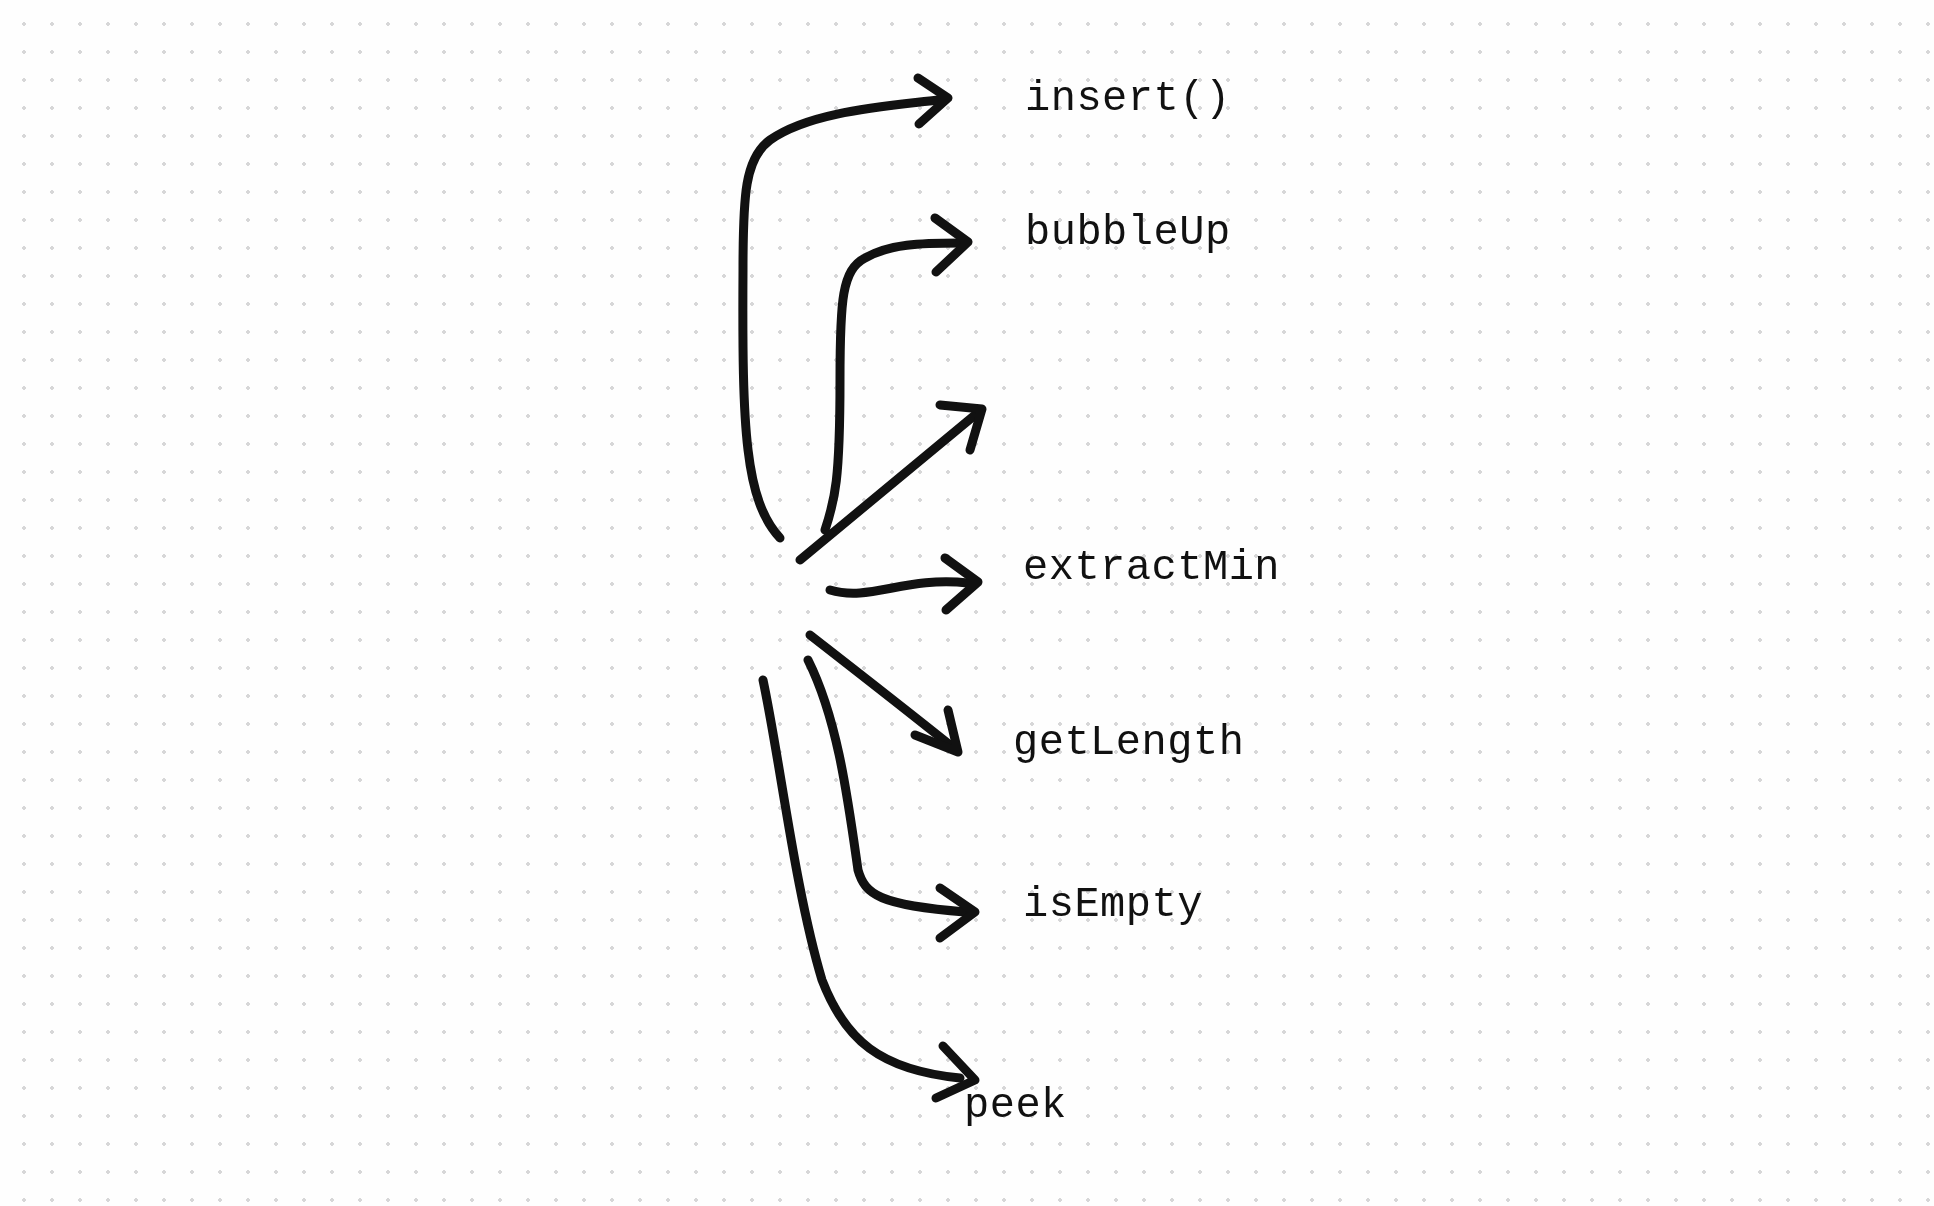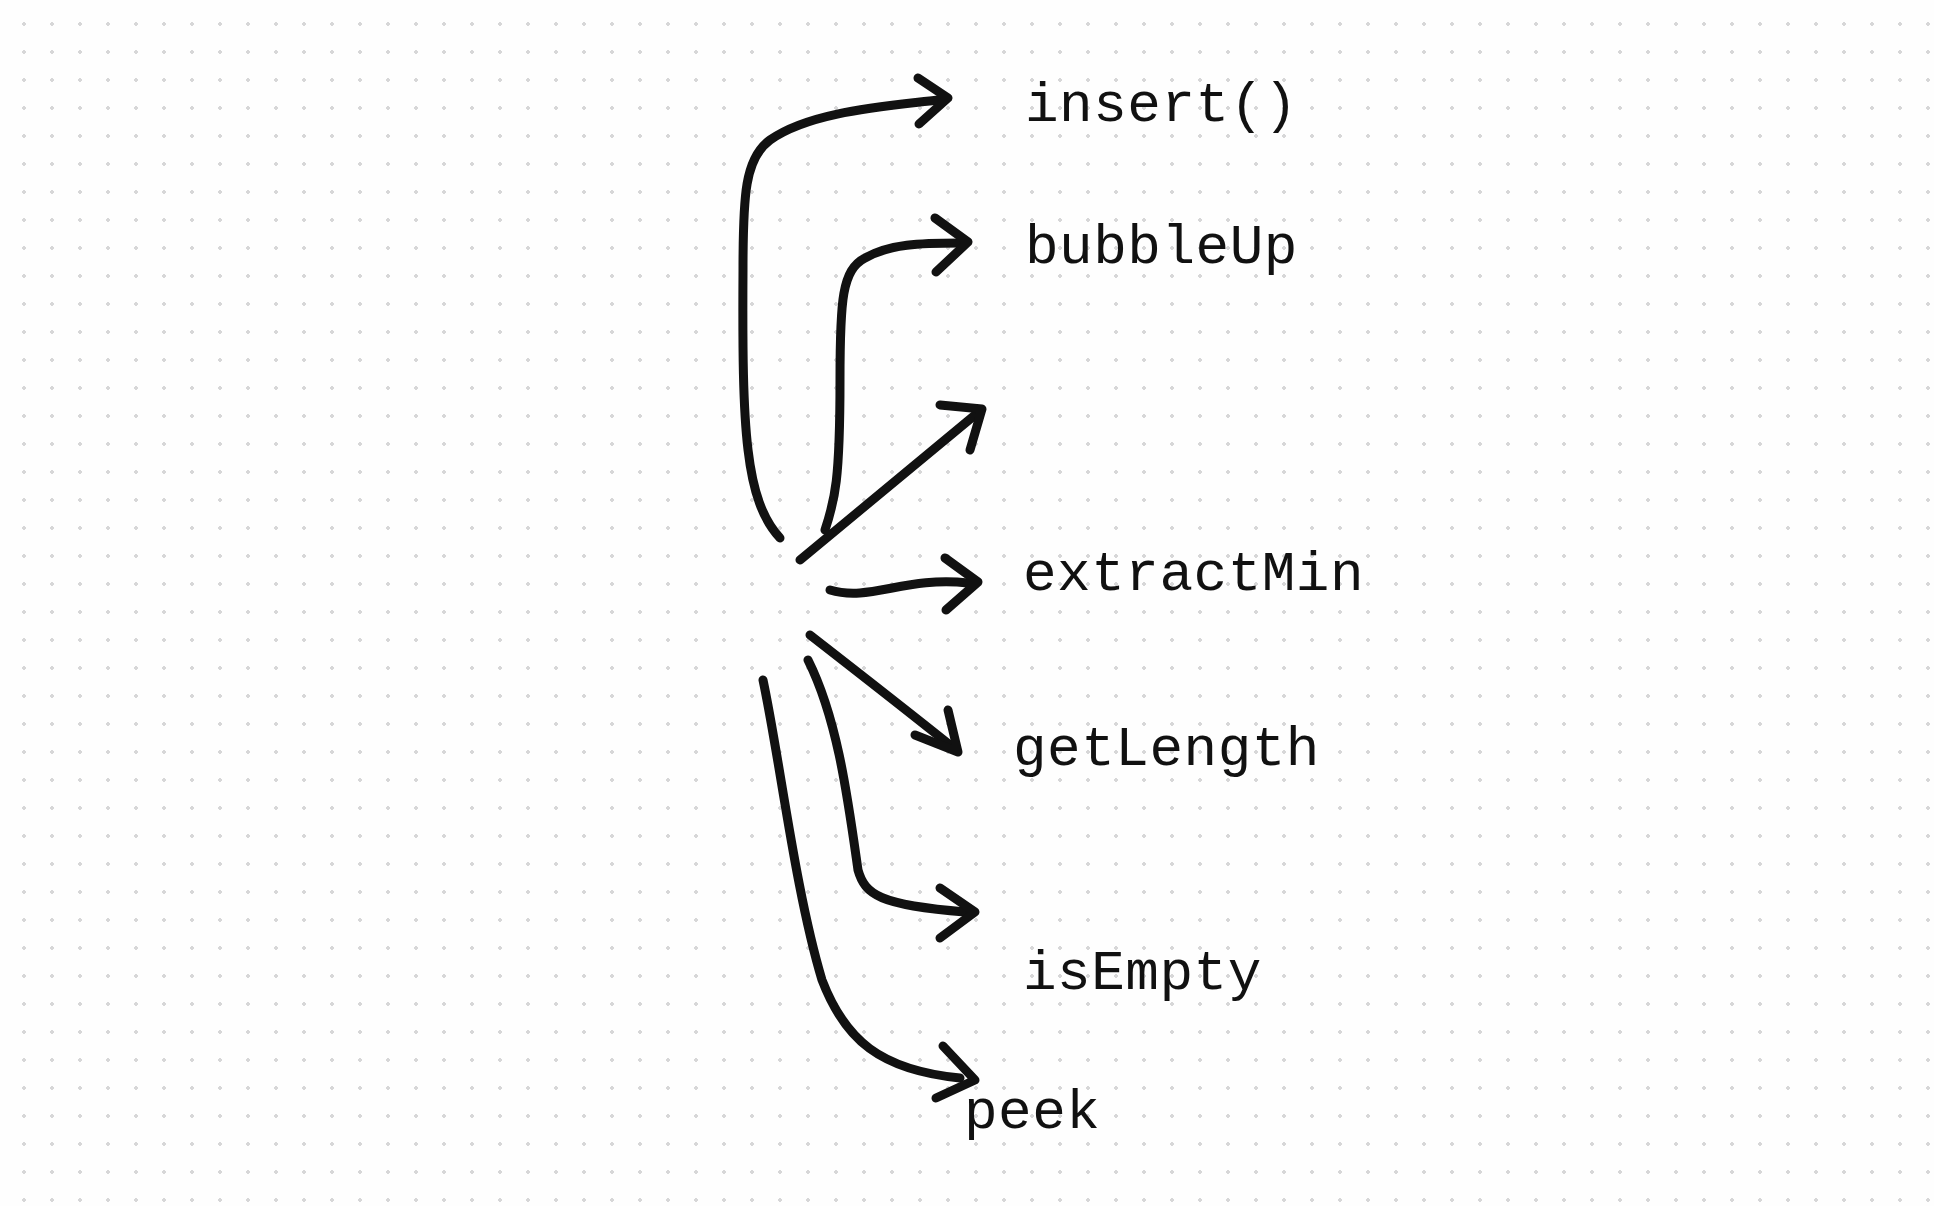--- a/index.html
+++ b/index.html
@@ -18,21 +18,21 @@
     width: 1934px;
     height: 1206px;
     background-color: #fefefe;
     background-image: radial-gradient(circle, #d7d7d8 1.6px, transparent 1.6px);
     background-size: 28px 28px;
     background-position: 10px 10px;
   }
 
   .label {
     position: absolute;
-    font-size: 56px;
+    font-size: 42px;
     color: #111;
     white-space: nowrap;
     line-height: 1;
     font-weight: 400;
     letter-spacing: 0.5px;
   }
 
   svg.arrows {
     position: absolute;
     top: 0;
@@ -51,28 +51,28 @@
   }
 </style>
 </head>
 <body>
 
 <div class="canvas">
 
 
   <div class="label" style="left:1025px; top:78px;">insert()</div>
 
-  <div class="label" style="left:1025px; top:220px;">bubbleUp</div>
+  <div class="label" style="left:1025px; top:212px;">bubbleUp</div>
 
 
   <div class="label" style="left:1023px; top:547px;">extractMin</div>
 
   <div class="label" style="left:1013px; top:722px;">getLength</div>
 
-  <div class="label" style="left:1023px; top:946px;text-align:center;">isEmpty</div>
+  <div class="label" style="left:1023px; top:884px;text-align:center;">isEmpty</div>
 
   <div class="label" style="left:964px; top:1085px;">peek</div>
 
   <svg class="arrows" viewBox="0 0 1934 1206">
 
     <path d="M 780 538 C 745 500 742 430 743 270
          C 743 195 745 158 770 140
          C 810 112 880 107 938 100"></path>
 
     <path d="M 918 78 L 948 98 L 919 124"></path>

